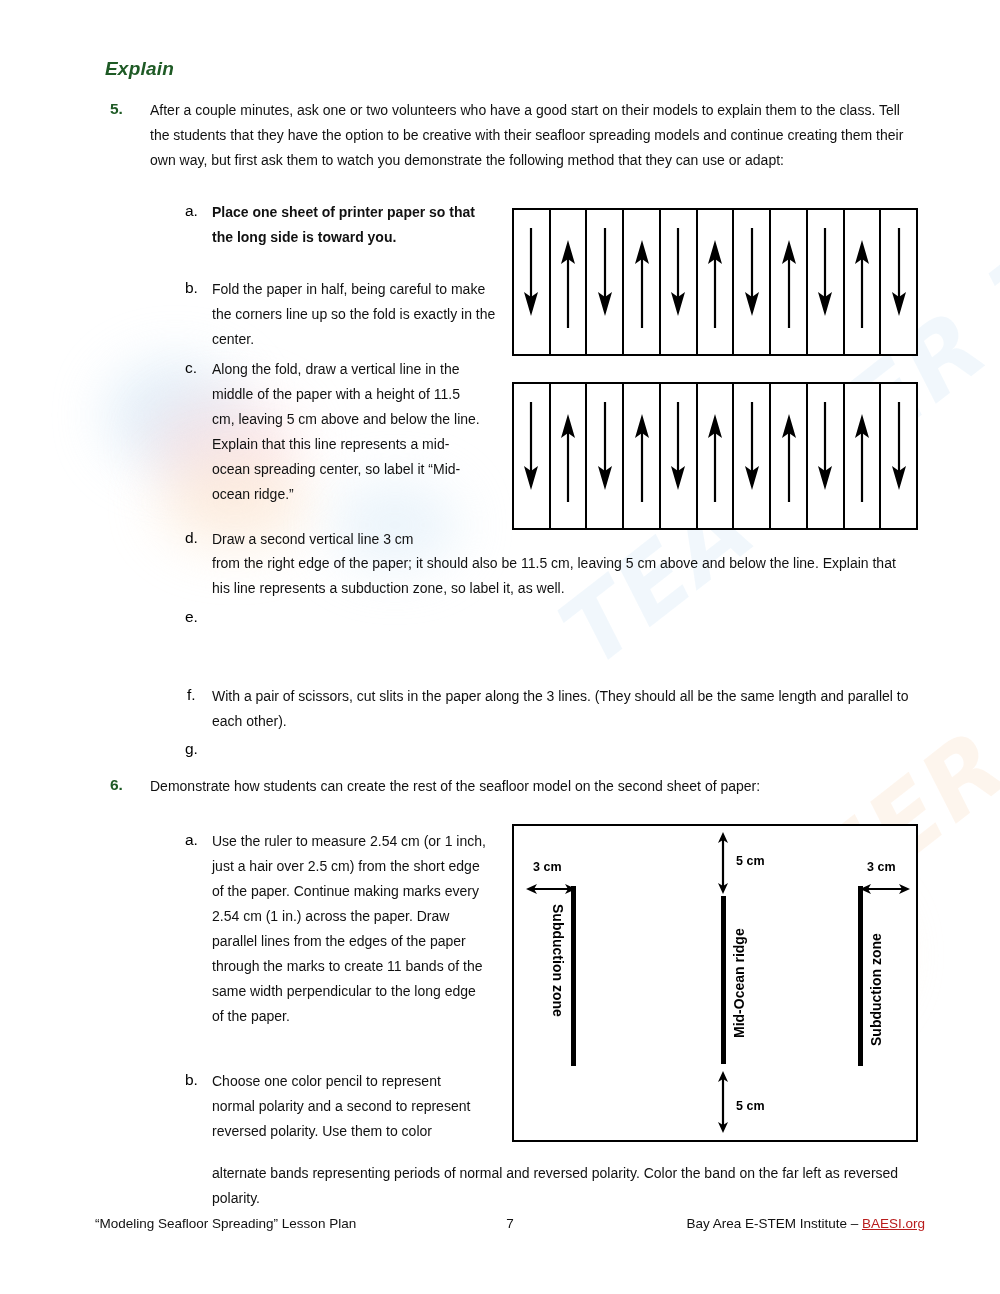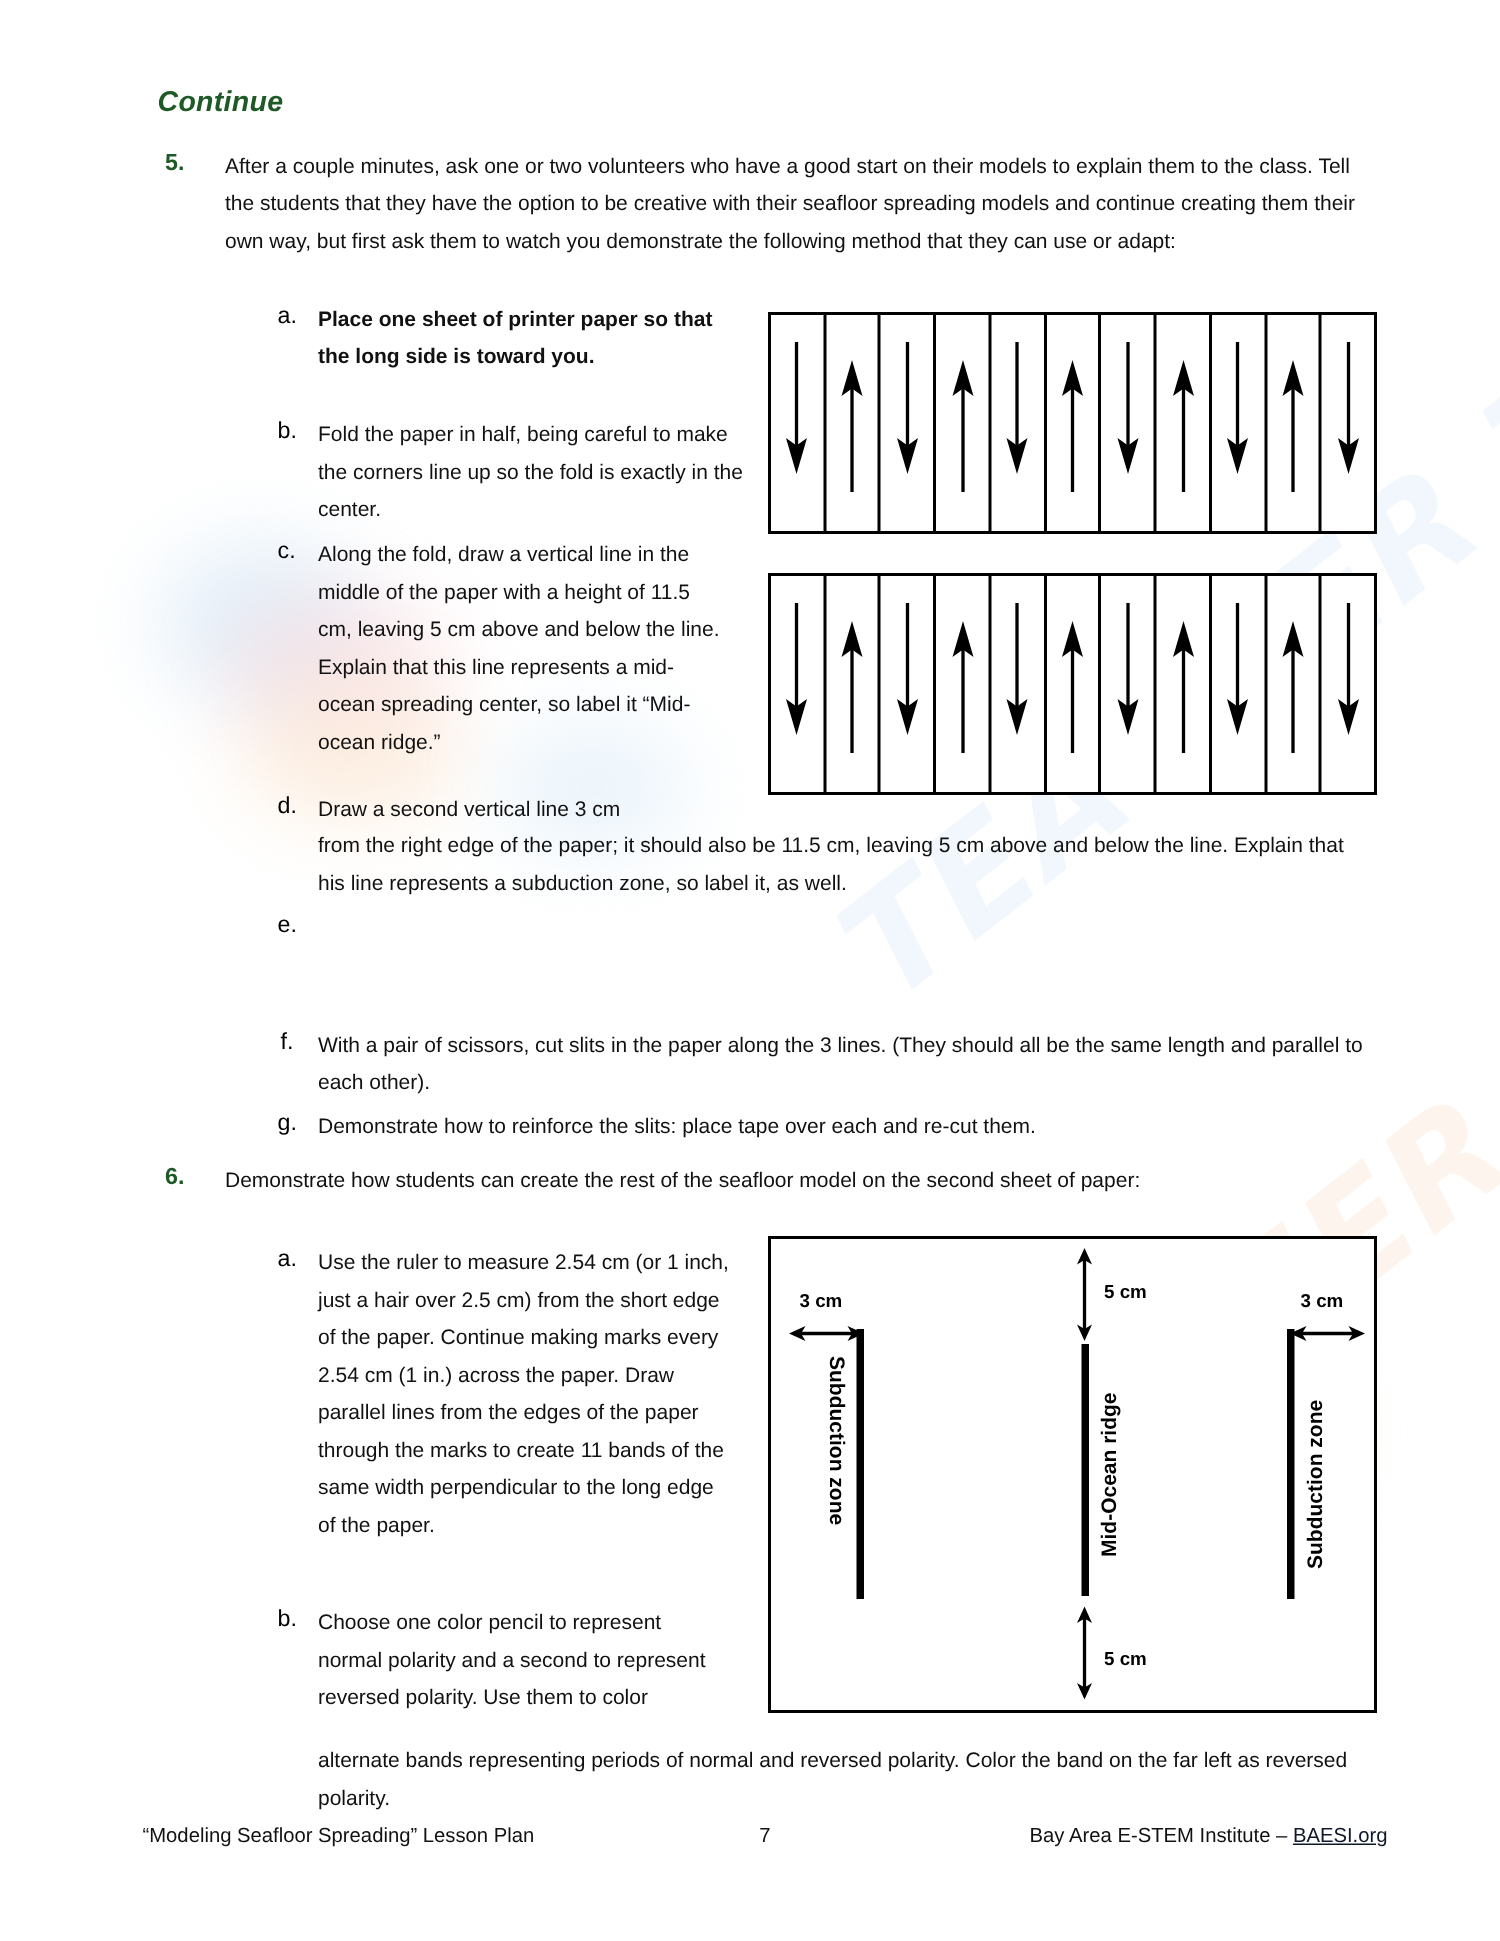--- a/index.html
+++ b/index.html
@@ -143,40 +143,40 @@
   #footer-center {
     position: absolute;
     left: 0; right: 0;
     text-align: center;
   }
   #footer-right {
     margin-left: auto;
     white-space: nowrap;
   }
   #footer-link {
-    color: #0f172a;
+    color: #b91c1c;
     text-decoration: underline;
   }
 </style>
 </head>
 <body>
 
 <div id="watermark-layer">
   <div class="wm-blob" style="left:105px; top:360px; width:140px; height:110px; background:#cfe4f5;"></div>
   <div class="wm-blob" style="left:150px; top:395px; width:150px; height:100px; background:#f9d9dd;"></div>
   <div class="wm-blob" style="left:160px; top:455px; width:150px; height:95px; background:#fbe4cd;"></div>
   <div class="wm-blob" style="left:330px; top:480px; width:130px; height:90px; background:#dcecf8;"></div>
   <div class="wm-blob" style="left:700px; top:880px; width:190px; height:150px; background:#fbe6d2;"></div>
   <div class="wm-text" style="left:540px; top:600px; font-size:96px; color:#d8eaf7; transform:rotate(-38deg);">TEACHER ZONE</div>
   <div class="wm-text" style="left:560px; top:1020px; font-size:96px; color:#fbe3cc; transform:rotate(-38deg);">TEACHER ZONE</div>
 </div>
 
 <div id="page">
 
-  <div id="heading-explain">Continue</div>
+  <div id="heading-explain">Explain</div>
 
   <div class="num-marker" style="left:110px; top:100px;">5.</div>
   <div class="para" style="left:150px; top:98px; width:762px;">After a couple minutes, ask one or two volunteers who have a good start on their models to explain them to the class. Tell the students that they have the option to be creative with their seafloor spreading models and continue creating them their own way, but first ask them to watch you demonstrate the following method that they can use or adapt:</div>
 
   <div class="letter-marker" style="left:185px; top:202px;">a.</div>
   <div class="para" style="left:212px; top:200px; width:268px;font-weight:bold;">Place one sheet of printer paper so that the long side is toward you.</div>
 
   <div class="letter-marker" style="left:185px; top:279px;">b.</div>
   <div class="para" style="left:212px; top:277px; width:288px;">Fold the paper in half, being careful to make the corners line up so the fold is exactly in the center.</div>
 
@@ -186,21 +186,20 @@
   <div class="letter-marker" style="left:185px; top:529px;">d.</div>
   <div class="para" style="left:212px; top:527px; width:285px;">Draw a second vertical line 3 cm</div>
   <div class="para" style="left:212px; top:551px; width:700px;">from the right edge of the paper; it should also be 11.5 cm, leaving 5 cm above and below the line. Explain that his line represents a subduction zone, so label it, as well.</div>
 
   <div class="letter-marker" style="left:185px; top:608px;">e.</div>
 
   <div class="letter-marker" style="left:187px; top:686px;">f.</div>
   <div class="para" style="left:212px; top:684px; width:700px;">With a pair of scissors, cut slits in the paper along the 3 lines. (They should all be the same length and parallel to each other).</div>
 
   <div class="letter-marker" style="left:185px; top:740px;">g.</div>
-  <div class="para" style="left:212px; top:738px; width:700px;">Demonstrate how to reinforce the slits: place tape over each and re-cut them.</div>
 
   <div class="num-marker" style="left:110px; top:776px;">6.</div>
   <div class="para" style="left:150px; top:774px; width:762px;">Demonstrate how students can create the rest of the seafloor model on the second sheet of paper:</div>
 
   <div class="letter-marker" style="left:185px; top:831px;">a.</div>
   <div class="para" style="left:212px; top:829px; width:275px;">Use the ruler to measure 2.54 cm (or 1 inch, just a hair over 2.5 cm) from the short edge of the paper. Continue making marks every 2.54 cm (1 in.) across the paper. Draw parallel lines from the edges of the paper through the marks to create 11 bands of the same width perpendicular to the long edge of the paper.</div>
 
   <div class="letter-marker" style="left:185px; top:1071px;">b.</div>
   <div class="para" style="left:212px; top:1161px; width:700px;">alternate bands representing periods of normal and reversed polarity. Color the band on the far left as reversed polarity.</div>
   <div class="para" style="left:212px; top:1069px; width:268px;">Choose one color pencil to represent normal polarity and a second to represent reversed polarity. Use them to color</div>

